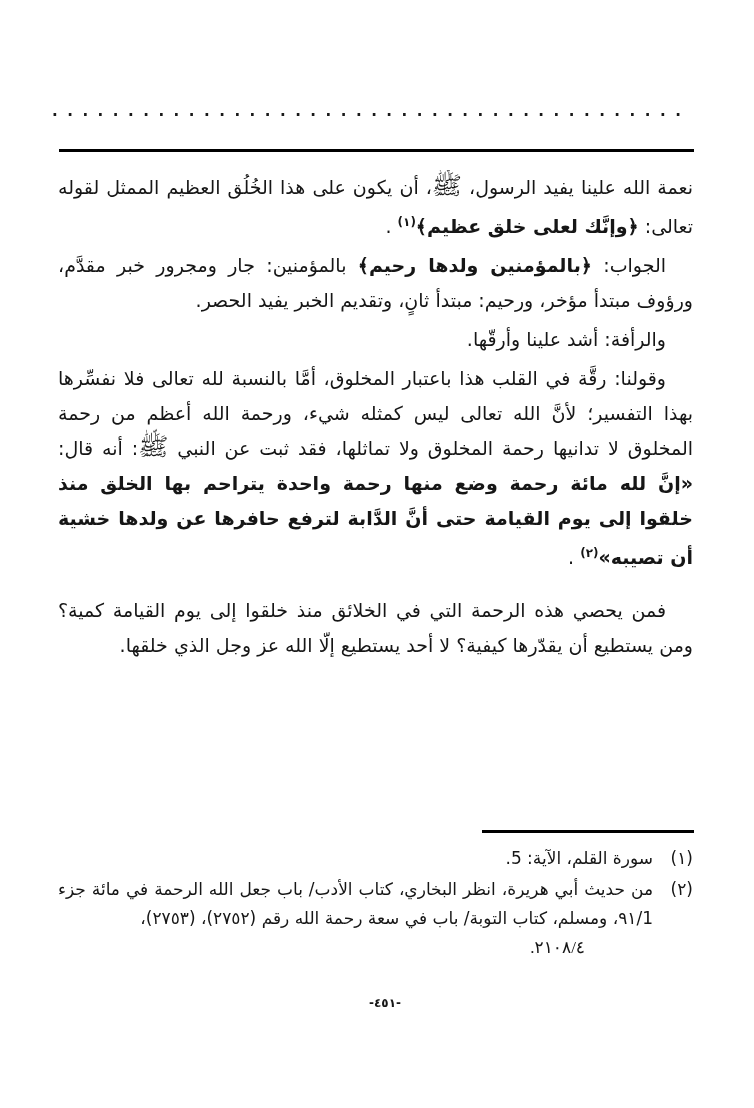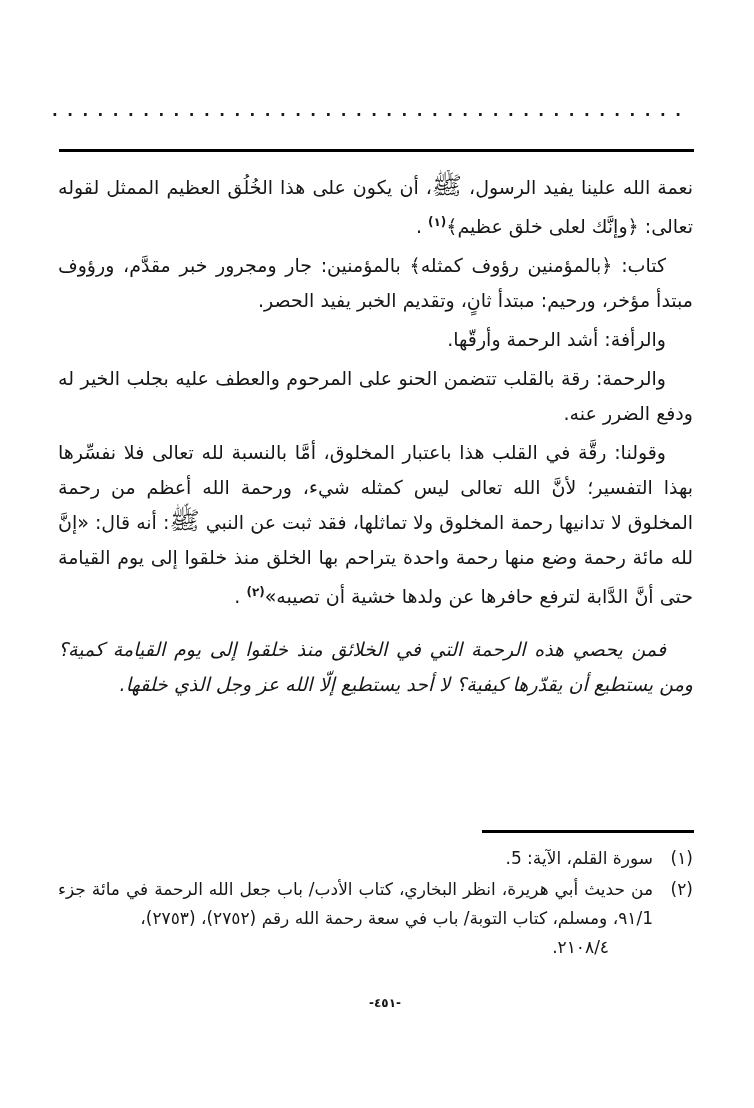--- a/index.html
+++ b/index.html
@@ -24,60 +24,59 @@
     border-top:3px solid #000;
   }
   .content {
     position:absolute; top:170px; right:61px; left:58px; height:660px;
     font-size:19px; line-height:35px;
     text-align:justify;
     overflow:hidden;
   }
   .para { margin:0 0 4px 0; text-indent:27px; }
   .para.no-indent { text-indent:0; }
-  .para.gap-top { margin-top:18px;font-style:italic; }
-  .bold { font-weight:normal; }
+  .para.gap-top { margin-top:18px; }
+  .bold { font-weight:bold; }
   .saw { font-size:25px; line-height:0; }
   .fnref { font-size:12px; vertical-align:7px; font-weight:bold; }
   .fnsep {
     position:absolute; top:830px; right:60px; width:212px;
     border-top:3px solid #000;
   }
   .footnotes {
     position:absolute; top:844px; right:61px; left:58px;
     font-size:17px; line-height:29px; text-align:justify;
   }
   .fn { display:flex; align-items:flex-start; margin-bottom:2px; }
   .fnmark { flex:0 0 auto; width:40px; }
   .fntext { flex:1 1 auto; text-align:justify; }
-  .fn2last { display:inline-block; margin-right:44px; }
+  .fn2last { display:inline-block; margin-right:68px;font-family:Liberation Serif, serif; }
   .pagenum {
     position:absolute; top:996px; left:8px; width:100%;
     text-align:center; font-size:12px; font-weight:bold;
     letter-spacing:1px;
   }
 </style>
 </head>
 <body>
 
 <div class="page">
 
   <div class="ellipsis">..............................................</div>
 
   <div class="toprule"></div>
 
   <div class="content">
 
     <p class="para no-indent"><span>نعمة الله علينا يفيد الرسول، </span><span class="saw">ﷺ</span><span>، أن يكون على هذا الخُلُق العظيم الممثل لقوله تعالى: </span><span class="bold">﴿وإنَّك لعلى خلق عظيم﴾</span><sup class="fnref">(١)</sup><span> .</span></p>
 
-    <p class="para"><span>كتاب: </span><span class="bold">﴿بالمؤمنين رؤوف كمثله﴾</span><span> بالمؤمنين: جار ومجرور خبر مقدَّم، ورؤوف مبتدأ مؤخر، ورحيم: مبتدأ ثانٍ، وتقديم الخبر يفيد الحصر.</span></p>
+    <p class="para"><span>الجواب: </span><span class="bold">﴿بالمؤمنين ولدها رحيم﴾</span><span> بالمؤمنين: جار ومجرور خبر مقدَّم، ورؤوف مبتدأ مؤخر، ورحيم: مبتدأ ثانٍ، وتقديم الخبر يفيد الحصر.</span></p>
 
-    <p class="para"><span>والرأفة: أشد الرحمة وأرقّها.</span></p>
+    <p class="para"><span>والرأفة: أشد علينا وأرقّها.</span></p>
 
-    <p class="para"><span>والرحمة: رقة بالقلب تتضمن الحنو على المرحوم والعطف عليه بجلب الخير له ودفع الضرر عنه.</span></p>
 
     <p class="para"><span>وقولنا: رقَّة في القلب هذا باعتبار المخلوق، أمَّا بالنسبة لله تعالى فلا نفسِّرها بهذا التفسير؛ لأنَّ الله تعالى ليس كمثله شيء، ورحمة الله أعظم من رحمة المخلوق لا تدانيها رحمة المخلوق ولا تماثلها، فقد ثبت عن النبي </span><span class="saw">ﷺ</span><span>: أنه قال: </span><span class="bold">«إنَّ لله مائة رحمة وضع منها رحمة واحدة يتراحم بها الخلق منذ خلقوا إلى يوم القيامة حتى أنَّ الدَّابة لترفع حافرها عن ولدها خشية أن تصيبه»</span><sup class="fnref">(٢)</sup><span> .</span></p>
 
     <p class="para gap-top"><span>فمن يحصي هذه الرحمة التي في الخلائق منذ خلقوا إلى يوم القيامة كمية؟ ومن يستطيع أن يقدّرها كيفية؟ لا أحد يستطيع إلّا الله عز وجل الذي خلقها.</span></p>
 
 
   </div>
 
   <div class="fnsep"></div>
 

